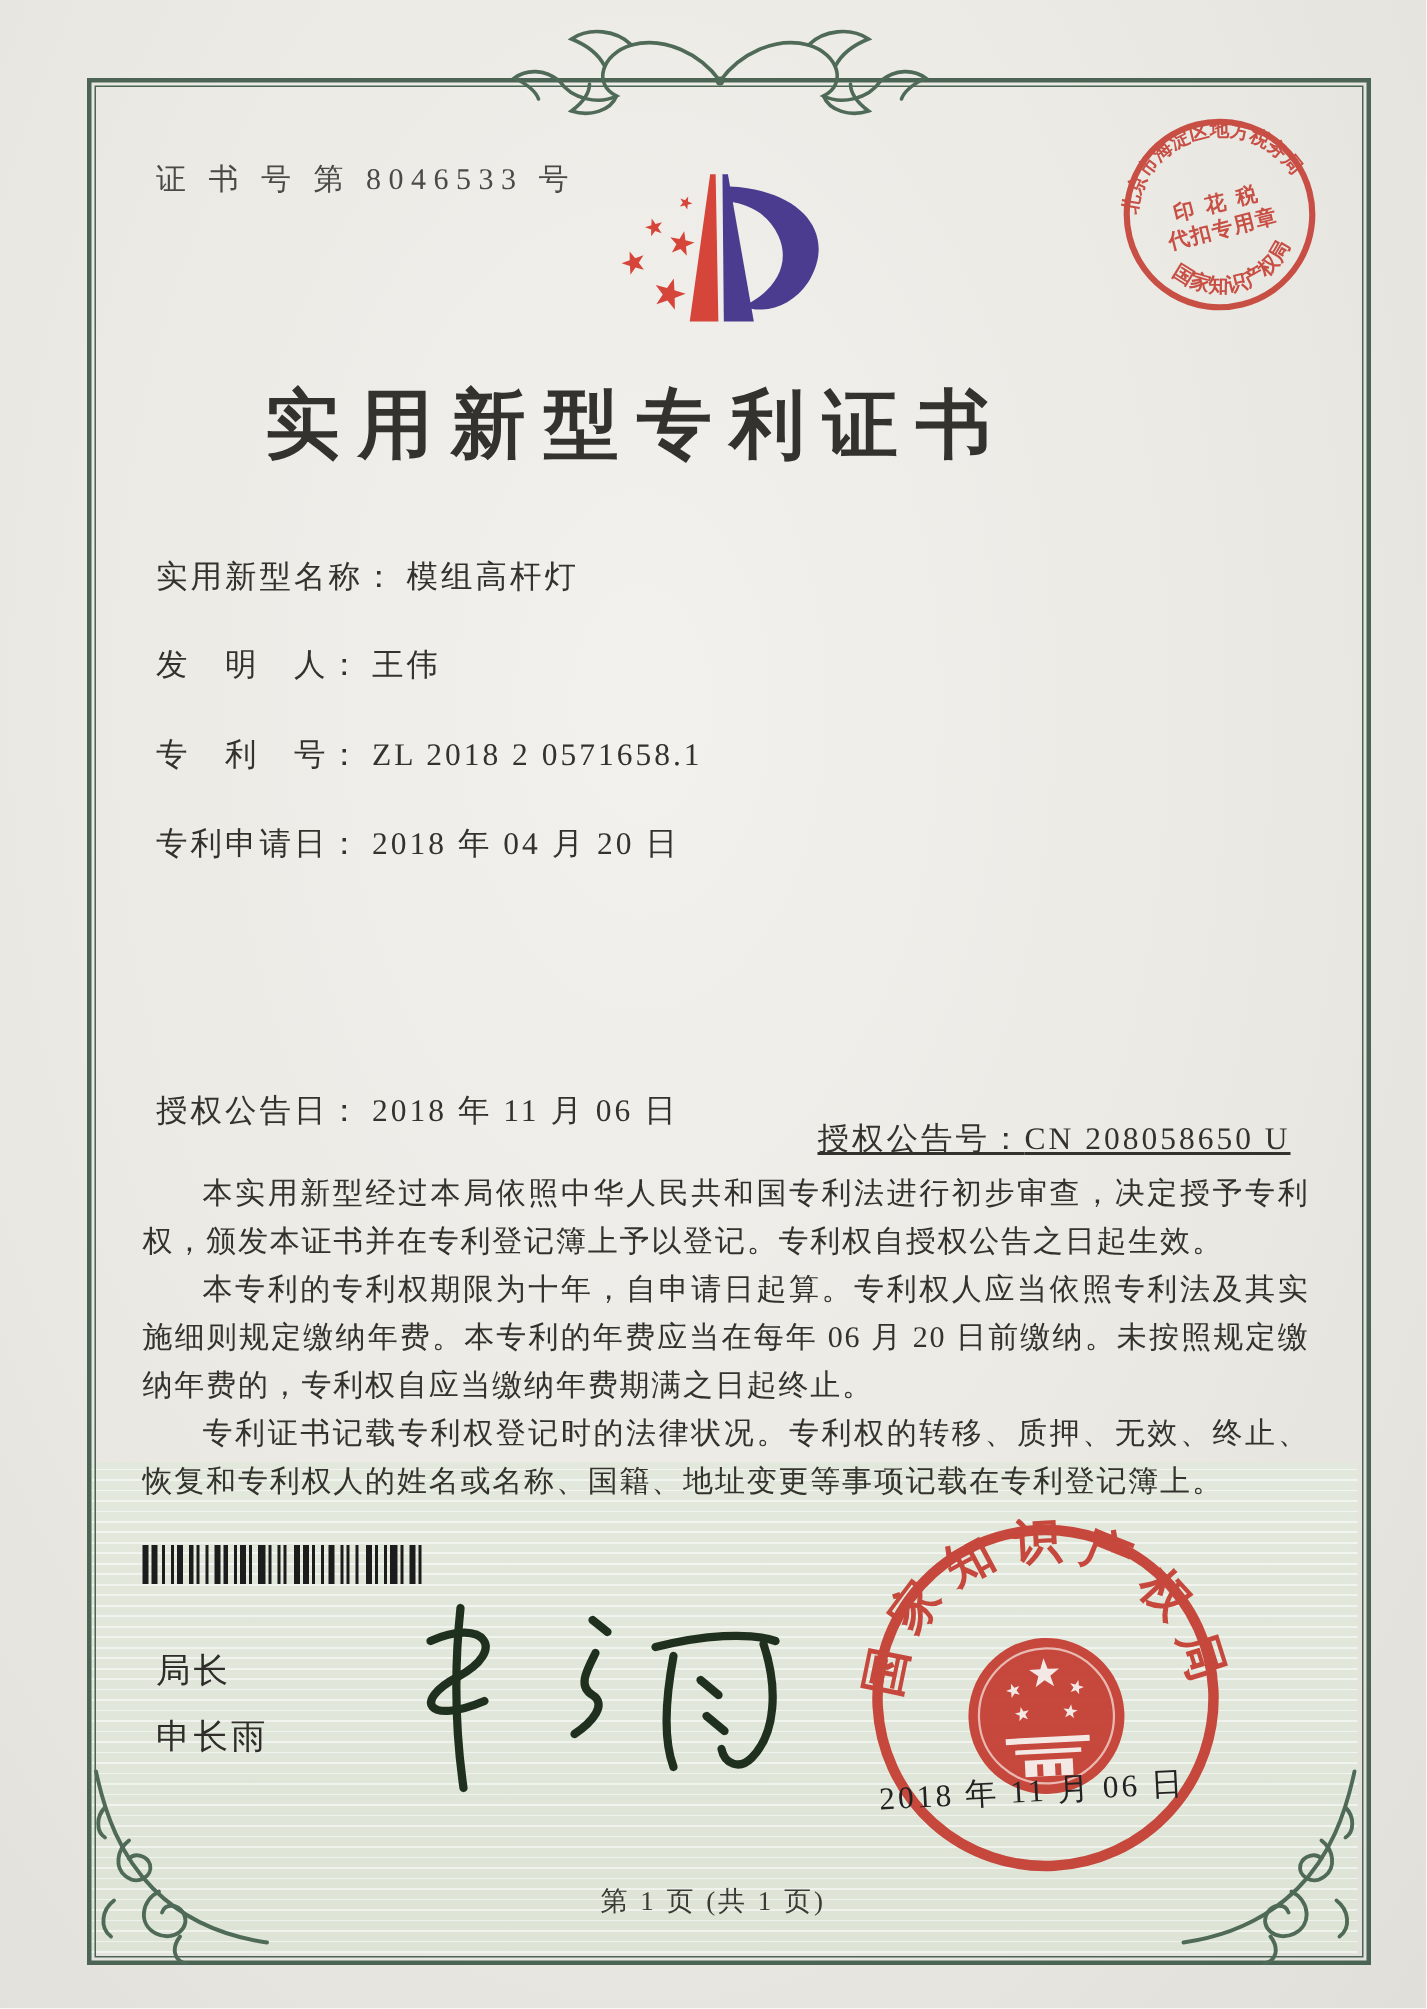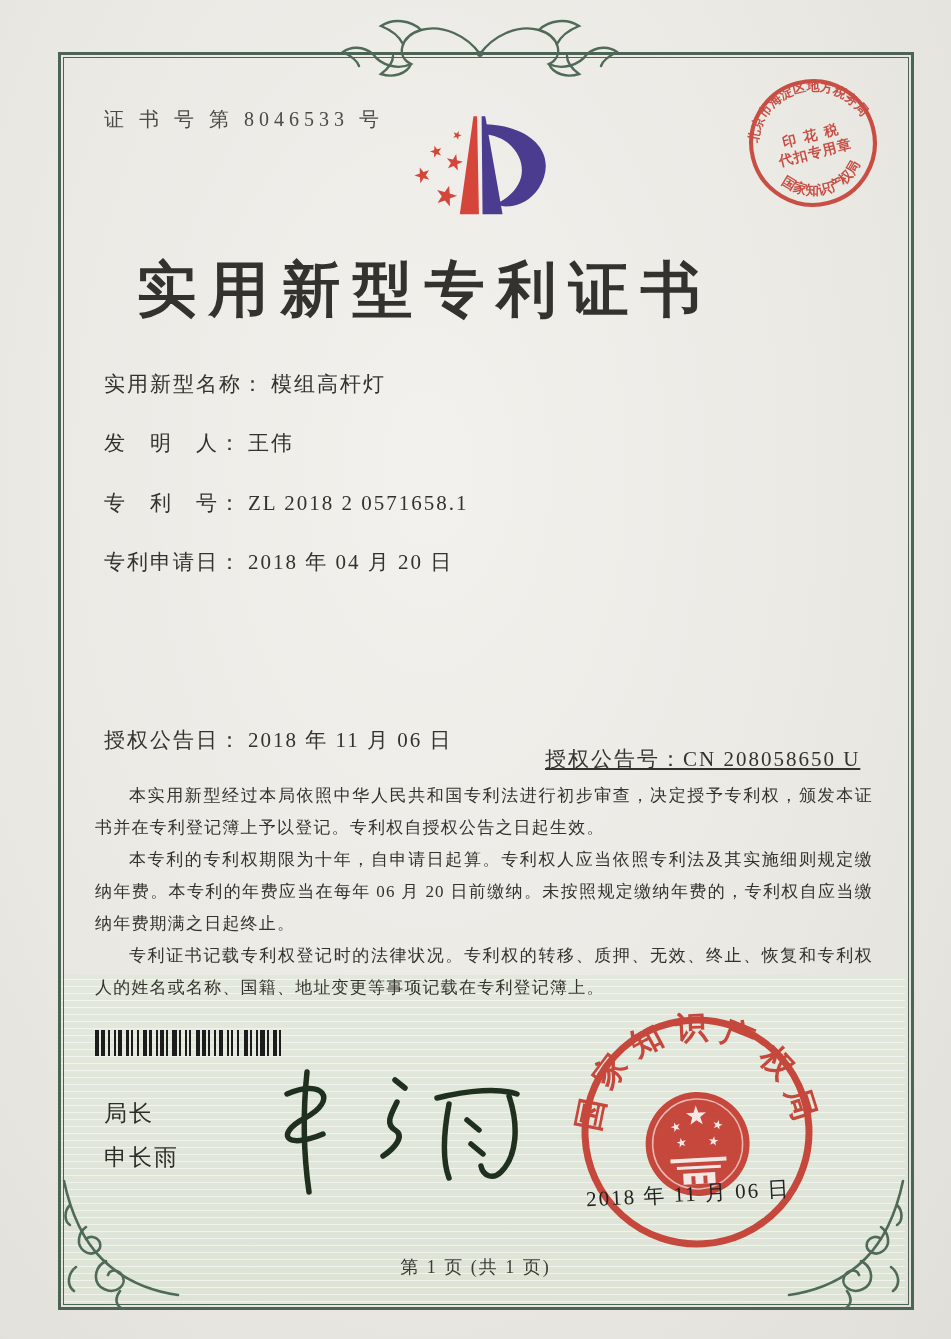--- a/index.html
+++ b/index.html
@@ -24,30 +24,30 @@
     background:
       repeating-linear-gradient(0deg, rgba(255,255,255,.55) 0 1px, rgba(0,0,0,0) 1px 7px),
       linear-gradient(180deg,#e3e8dc 0%, #dde4d6 100%);
   }
   .cert-no{
     left:104px; top:106px; font-size:20px; letter-spacing:5px; color:#4a4a46; z-index:3;
   }
   .logo{ left:388px; top:98px; z-index:3; }
   .title{
     left:0; top:250px; width:849px; text-align:center; z-index:3;
-    font-size:60px; font-weight:700; letter-spacing:12px; color:#26262
+    font-size:50px; font-weight:700; letter-spacing:12px; color:#26262
 
 4;
   }
   .field-row{ left:104px; z-index:3; font-size:21px; letter-spacing:2px; color:#33322d; white-space:nowrap;}
   .field-row .val{ margin-left:6px; }
   .grant-no{ left:545px; z-index:3; font-size:21px; letter-spacing:2px; color:#33322d; white-space:nowrap;}
   .bodytext{
     left:95px; top:780px; width:778px; z-index:3;
-    font-size:17px; line-height:32px; letter-spacing:1.2px; text-align:justify; color:#33322d;
+    font-size:20px; line-height:32px; letter-spacing:1.2px; text-align:justify; color:#33322d;
   }
   .bodytext p{ margin:0; text-indent:2em; }
   .barcode{ left:95px; top:1030px; height:26px; display:flex; align-items:stretch; z-index:3;}
   .barcode i{ display:block; height:100%; }
   .sig-title{ left:104px; top:1098px; z-index:3; font-family:"Liberation Sans", sans-serif; font-size:23px; letter-spacing:2px; color:#2e2d29;}
   .sig-name{ left:104px; top:1142px; z-index:3; font-family:"Liberation Sans", sans-serif; font-size:23px; letter-spacing:2px; color:#2e2d29;}
   .signature{ left:245px; top:1050px; z-index:4; }
   .tax-stamp{ left:746px; top:76px; z-index:4; transform:rotate(-14deg); opacity:.88;}
   .agency-seal{ left:572px; top:1012px; z-index:4; transform:rotate(-3deg); opacity:.92;}
   .seal-date{

